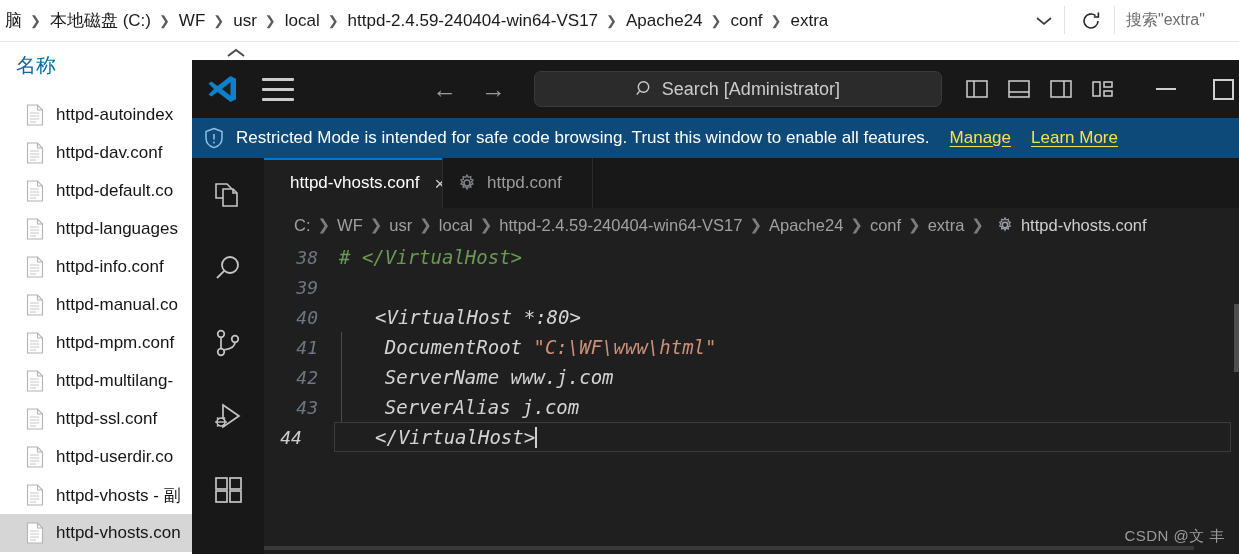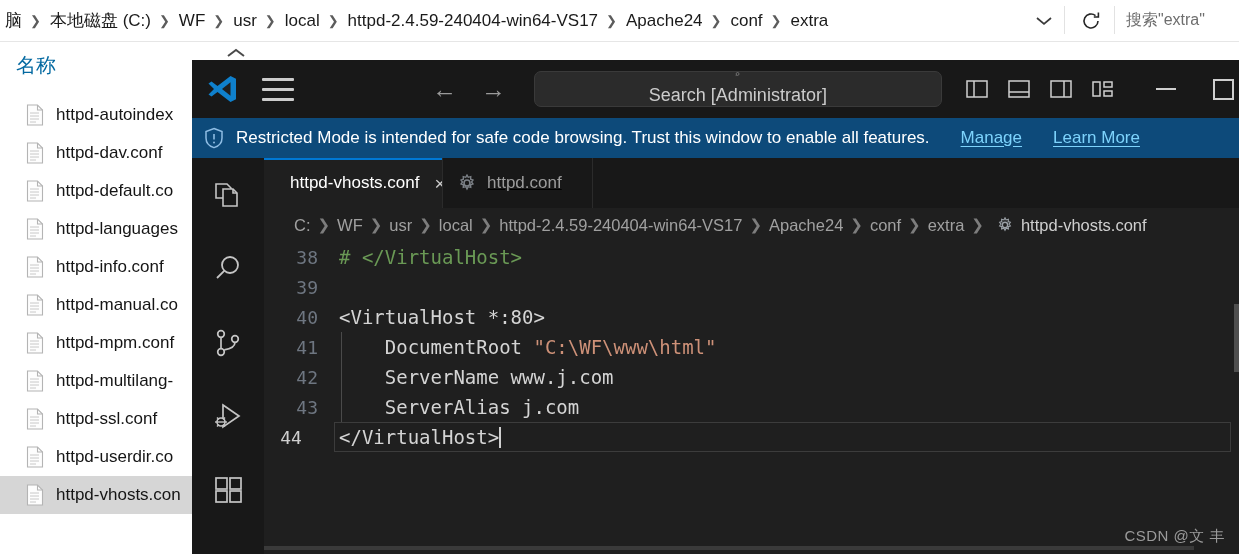--- a/index.html
+++ b/index.html
@@ -84,21 +84,21 @@
   .vs-hamburger {
     margin-left: 24px; width: 34px; height: 30px;
     display: flex; flex-direction: column; justify-content: center; gap: 7px;
   }
   .vs-hamburger i { display: block; height: 3px; background: #cccccc; border-radius: 1px; }
   .navarrows { margin-left: 138px; display: flex; align-items: center; gap: 24px; }
   .navarrow { font-size: 25px; color: #9a9a9a; line-height: 1; }
   .vs-search {
     margin-left: 28px; width: 435px; height: 36px;
     background: #2b2b2b; border: 1px solid #3a3a3a; border-radius: 7px;
-    display: flex; align-items: center; justify-content: center; gap: 8px; flex-direction: column;
+    display: flex; align-items: center; justify-content: center; gap: 8px;
   }
   .vs-search .txt { font-size: 18px; color: #cccccc; }
   .layout-icons { margin-left: 22px; display: flex; align-items: center; gap: 16px; }
   .licon { width: 26px; height: 24px; }
   .win-min {
     margin-left: 30px; width: 44px; height: 34px;
     display: flex; align-items: center; justify-content: center;
   }
   .win-min i { display: block; width: 20px; height: 2px; background: #cfcfcf; }
   .win-max {
@@ -107,21 +107,21 @@
   }
   .win-max i { display:block; width: 21px; height: 21px; border: 2px solid #cfcfcf; }
 
   .trust-banner {
     position: absolute; left: 0; top: 58px; width: 1047px; height: 40px;
     background: #0d4a7a; display: flex; align-items: center;
   }
   .trust-banner .shield { margin-left: 10px; width: 24px; height: 24px; flex:0 0 auto; }
   .trust-banner .msg { margin-left: 10px; font-size: 17px; color: #ffffff; white-space: nowrap; }
   .trust-link {
-    margin-left: 31px; font-size: 17px; color: #7dd3fc;
+    margin-left: 20px; font-size: 17px; color: #fde047;
     text-decoration: underline; text-underline-offset: 3px; white-space: nowrap;
   }
 
   .activitybar {
     position: absolute; left: 0; top: 98px; width: 72px; height: 396px;
     background: #181818;
   }
   .act-item {
     position: relative; width: 72px; height: 74px;
     display: flex; align-items: center; justify-content: center;
@@ -135,21 +135,21 @@
   .tabsbar { position: absolute; left: 0; top: 0; width: 975px; height: 50px; background: #181818; }
   .tab {
     position: absolute; top: 0; height: 50px;
     display: flex; align-items: center; gap: 11px; padding: 0 15px;
     white-space: nowrap;
   }
   .tab.active { background: #1f1f1f; left: 0; width: 178px; }
   .tab.active::before {
     content: ""; position: absolute; left: 0; top: 0; width: 178px; height: 2px; background: #0078d4;
   }
-  .tab.inactive { background: #181818; left: 178px; width: 150px; border-left: 1px solid #2b2b2b; text-decoration: underline; }
+  .tab.inactive { background: #181818; left: 178px; width: 150px; border-left: 1px solid #2b2b2b; }
   .tab .label { font-size: 17px; }
   .tab.active .label { color: #ffffff; }
   .tab.inactive .label { color: #9d9d9d; }
   .tab-close { font-size: 19px; color: #cccccc; line-height: 1; margin-left: 4px; }
   .tabs-trailing-divider {
     position: absolute; left: 328px; top: 0; width: 1px; height: 50px; background: #2b2b2b;
   }
 
   .breadcrumbs-row {
     position: absolute; left: 0; top: 50px; width: 975px; height: 34px;
@@ -159,36 +159,36 @@
   .bc { font-size: 16.5px; color: #a0a0a0; }
   .bc.last { color: #cfcfcf; margin-left: 8px; }
   .bc-sep { font-size: 15px; color: #7d7d7d; padding: 0 7px; }
 
   .code {
     position: absolute; left: 0; top: 84px; width: 975px; height: 312px;
     background: #1f1f1f;
     font-family: "DejaVu Sans Mono", monospace;
     font-size: 19px;
   }
-  .code-line { position: relative; height: 30px; display: flex; align-items: center; }
+  .code-line { position: relative; height: 30px; display: flex; align-items: center; font-style: italic; }
   .code-line.active::before {
     content:""; position: absolute; left: 70px; right: 8px; top: 0; bottom: 0;
     border: 1px solid #3c3c3c; box-sizing: border-box;
   }
   .lineno {
     width: 62px; text-align: right; flex: 0 0 62px;
     color: #6e7681; font-size: 18px; padding-right: 8px;
   }
   .code-line.active .lineno { color: #cfcfcf; text-align: center; }
   .codetext { position: relative; white-space: pre; padding-left: 13px; }
   .indent-guide {
     position: absolute; left: 77px; width: 1px; background: #4a4a4a;
   }
   .tok-comment { color: #6a9955; }
-  .tok-tag { color: #d4d4d4; }
+  .tok-tag { color: #d4d4d4; margin-left: 36px; }
   .tok-key { color: #d4d4d4; }
   .tok-str { color: #ce9178; }
   .cursor {
     display: inline-block; width: 2px; height: 21px; background: #cfcfcf;
     vertical-align: middle; margin-left: 0px; position: relative; top: -1px;
   }
 
   .v-scrollbar {
     position: absolute; right: 0; top: 146px; width: 5px; height: 68px;
     background: #4f4f4f;
@@ -385,20 +385,33 @@
             <path d="M1.5 1 h10 l5 5 v15 h-15 z" fill="#fdfdfd" stroke="#b4b4b4" stroke-width="1.1"></path>
             <path d="M11.5 1 v5 h5" fill="none" stroke="#b4b4b4" stroke-width="1.1"></path>
             <g stroke="#c8c8c8" stroke-width="1">
               <line x1="4" y1="9" x2="13" y2="9"></line>
               <line x1="4" y1="12" x2="13" y2="12"></line>
               <line x1="4" y1="15" x2="13" y2="15"></line>
               <line x1="4" y1="18" x2="10" y2="18"></line>
             </g>
           </svg>
           <span class="file-name">httpd-userdir.co</span>
+        </div>
+        <div class="file-row">
+          <svg class="file-icon" viewBox="0 0 18 22">
+            <path d="M1.5 1 h10 l5 5 v15 h-15 z" fill="#fdfdfd" stroke="#b4b4b4" stroke-width="1.1"></path>
+            <path d="M11.5 1 v5 h5" fill="none" stroke="#b4b4b4" stroke-width="1.1"></path>
+            <g stroke="#c8c8c8" stroke-width="1">
+              <line x1="4" y1="9" x2="13" y2="9"></line>
+              <line x1="4" y1="12" x2="13" y2="12"></line>
+              <line x1="4" y1="15" x2="13" y2="15"></line>
+              <line x1="4" y1="18" x2="10" y2="18"></line>
+            </g>
+          </svg>
+          <span class="file-name">httpd-vhosts - 副</span>
         </div>
         <div class="file-row selected">
           <svg class="file-icon" viewBox="0 0 18 22">
             <path d="M1.5 1 h10 l5 5 v15 h-15 z" fill="#fdfdfd" stroke="#b4b4b4" stroke-width="1.1"></path>
             <path d="M11.5 1 v5 h5" fill="none" stroke="#b4b4b4" stroke-width="1.1"></path>
             <g stroke="#c8c8c8" stroke-width="1">
               <line x1="4" y1="9" x2="13" y2="9"></line>
               <line x1="4" y1="12" x2="13" y2="12"></line>
               <line x1="4" y1="15" x2="13" y2="15"></line>
               <line x1="4" y1="18" x2="10" y2="18"></line>

